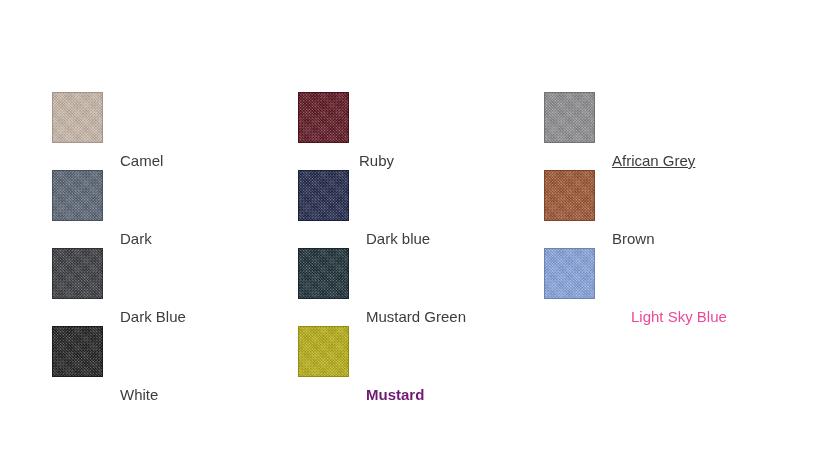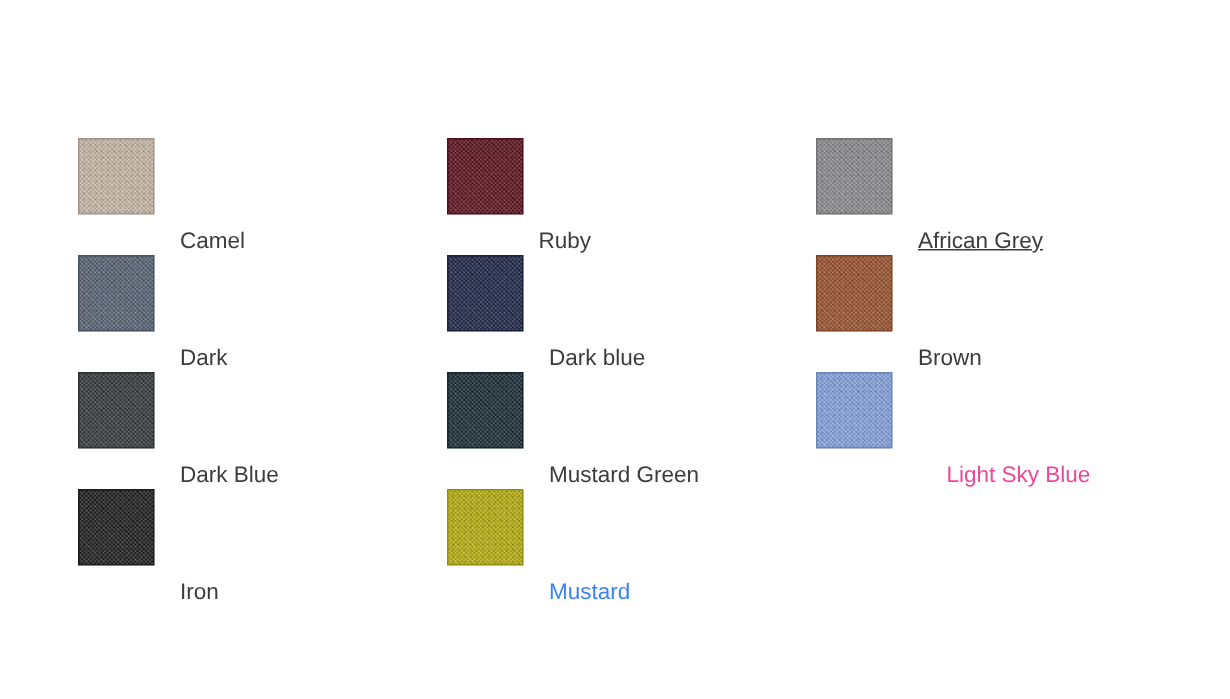--- a/index.html
+++ b/index.html
@@ -132,21 +132,21 @@
     <span class="swatch-label" style="color: rgb(60, 60, 60);">Mustard Green</span>
   </div>
 
   <div class="swatch-item">
     <span class="swatch-chip" style="background-color: rgb(133, 162, 218);"></span>
     <span class="swatch-label" style="color: #ec4899; margin-left: 36px;">Light Sky Blue</span>
   </div>
 
   <div class="swatch-item">
     <span class="swatch-chip" style="background-color: rgb(35, 35, 35);"></span>
-    <span class="swatch-label" style="color: rgb(60, 60, 60);">Iron</span>
+    <span class="swatch-label" style="color: rgb(60, 60, 60);">White</span>
   </div>
 
   <div class="swatch-item">
     <span class="swatch-chip" style="background-color: rgb(181, 173, 22);"></span>
-    <span class="swatch-label" style="color: #3b82f6;">Mustard</span>
+    <span class="swatch-label" style="color: #701a75; font-weight: bold;">Mustard</span>
   </div>
 
 </div>
 
 </body></html>

